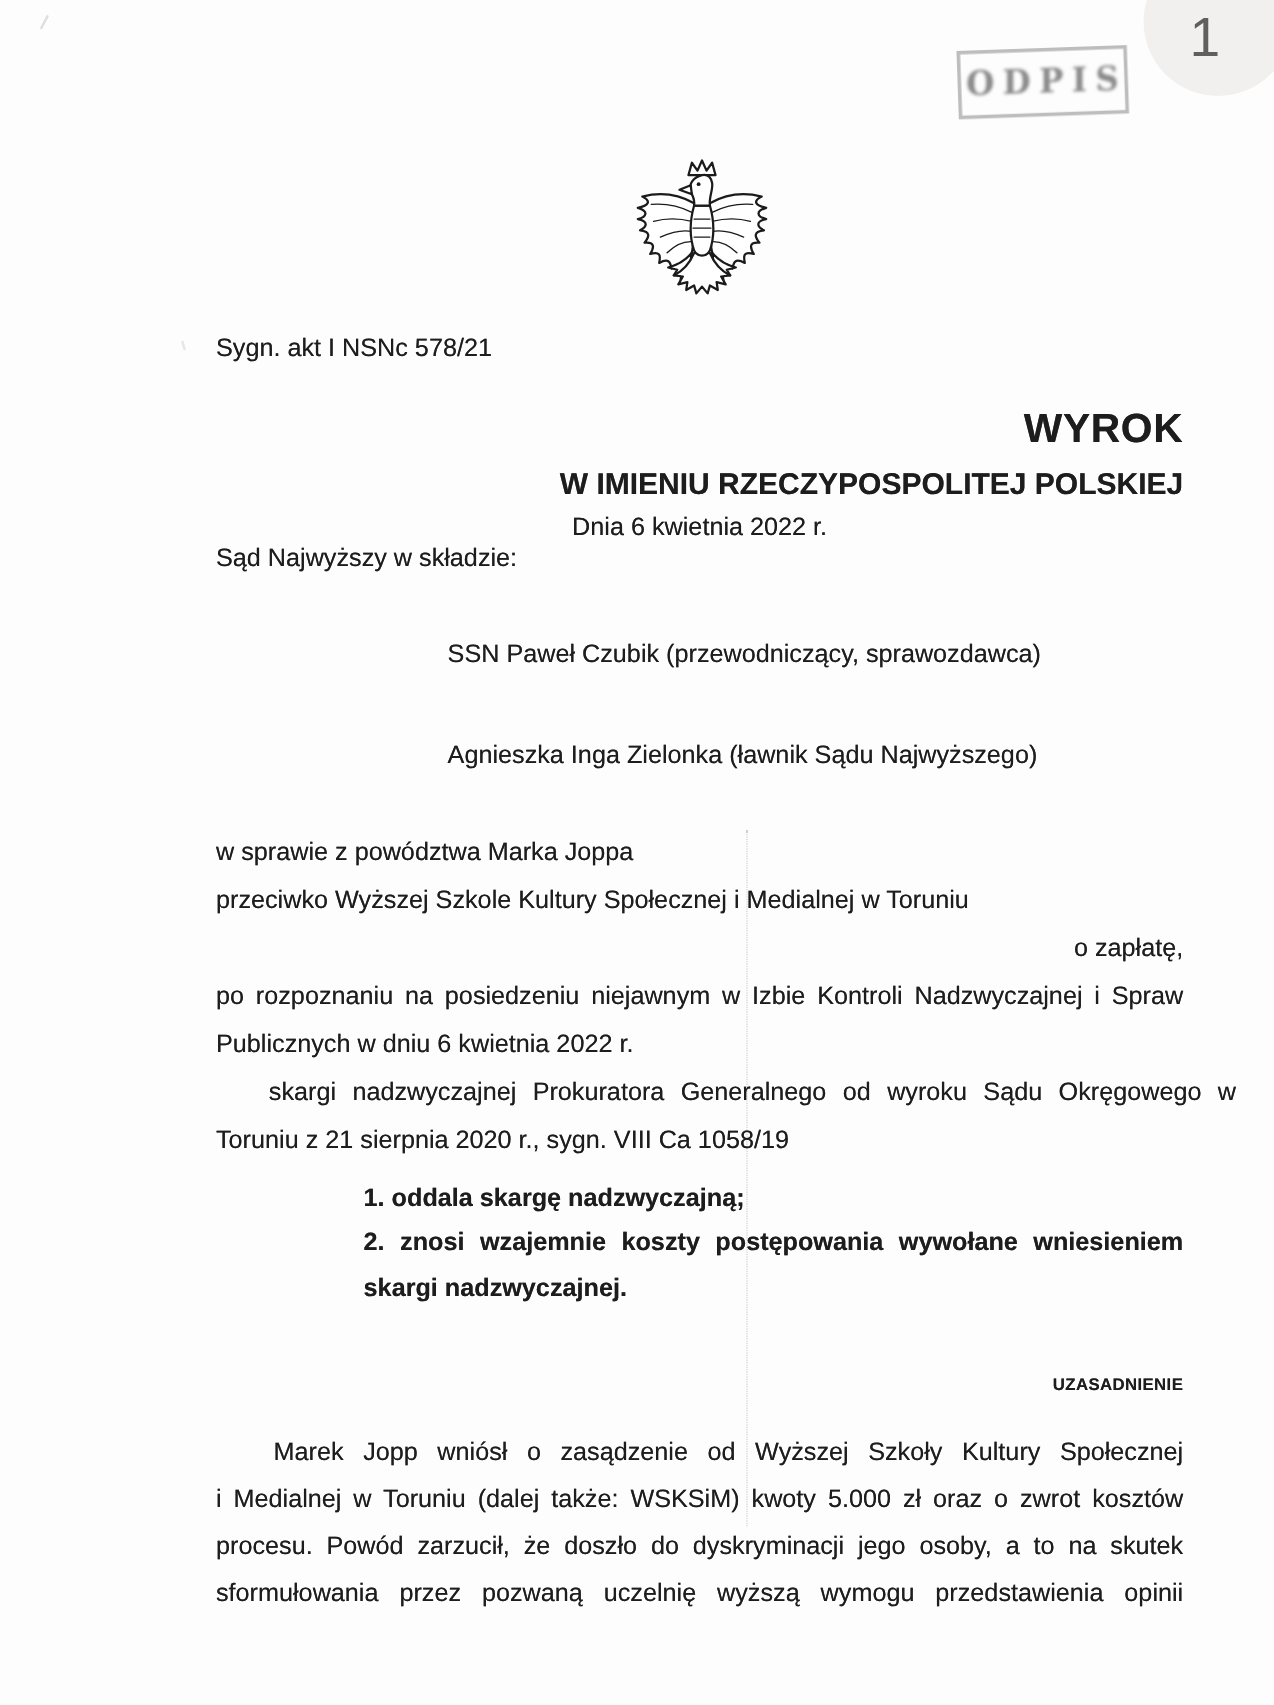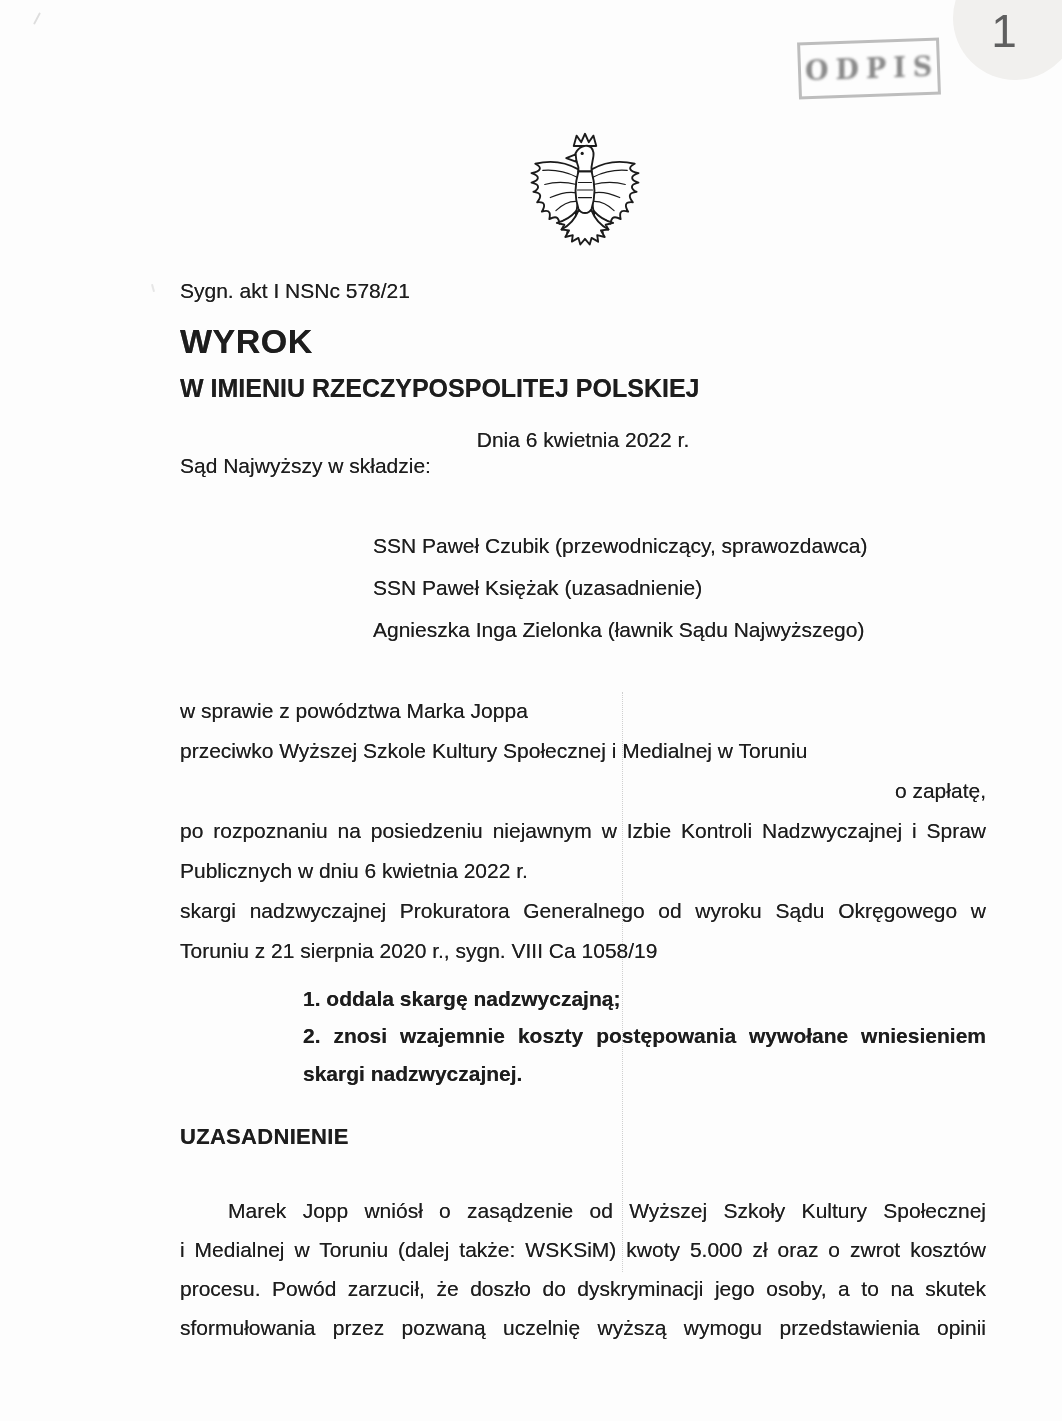--- a/index.html
+++ b/index.html
@@ -18,25 +18,25 @@
     white-space:nowrap;
     text-shadow:0 0 .5px rgba(0,0,0,.65);
   }
   .jl{ 
     white-space:normal;
     text-align:justify;
     -moz-text-align-last:justify;
     text-align-last:justify;
   }
   .bold{font-weight:bold;}
-  .center{text-align:left;}
+  .center{text-align:right;margin-top:16px;}
   .right{text-align:center;}
   .title{font-size:34px;letter-spacing:.5px;}
   .subtitle{font-size:25px;}
-  .uz{font-size:22px;letter-spacing:.3px;}
+  .uz{font-size:14px;letter-spacing:.3px;}
   .judge{left:357px;width:640px;margin-left:16px;}
   .rul{left:303px;width:683px;}
   .indent1{padding-left:48px;width:758px;}
   
   .badge{
     position:absolute;left:953px;top:-44px;
     width:124px;height:124px;border-radius:50%;
     background:#f1f0ee;
   }
   .badge-num{
@@ -127,29 +127,28 @@
     </g>
   </svg>
 
   <div class="ln" style="top:278px;">Sygn. akt I NSNc 578/21</div>
   <div class="ln bold center title" style="top:328px;">WYROK</div>
   <div class="ln bold center subtitle" style="top:375px;">W IMIENIU RZECZYPOSPOLITEJ POLSKIEJ</div>
   <div class="ln right" style="top:427px;">Dnia 6 kwietnia 2022 r.</div>
   <div class="ln" style="top:453px;">Sąd Najwyższy w składzie:</div>
 
   <div class="ln judge" style="top:533px;">SSN Paweł Czubik (przewodniczący, sprawozdawca)</div>
-  <div class="ln judge" style="top:575px;">SSN Paweł Księżak (uzasadnienie)</div>
   <div class="ln judge" style="top:617px;">Agnieszka Inga Zielonka (ławnik Sądu Najwyższego)</div>
 
   <div class="ln" style="top:698px;">w sprawie z powództwa Marka Joppa</div>
   <div class="ln" style="top:738px;">przeciwko Wyższej Szkole Kultury Społecznej i Medialnej w Toruniu</div>
   <div class="ln" style="top:778px;text-align:right;">o zapłatę,</div>
   <div class="ln jl" style="top:818px;">po rozpoznaniu na posiedzeniu niejawnym w Izbie Kontroli Nadzwyczajnej i Spraw</div>
   <div class="ln" style="top:858px;">Publicznych w dniu 6 kwietnia 2022 r.</div>
-  <div class="ln jl" style="top:898px;">skargi nadzwyczajnej Prokuratora Generalnego od wyroku Sądu Okręgowego w</div>
+  <div class="ln jl" style="top:898px;margin-left:44px;">skargi nadzwyczajnej Prokuratora Generalnego od wyroku Sądu Okręgowego w</div>
   <div class="ln" style="top:938px;">Toruniu z 21 sierpnia 2020 r., sygn. VIII Ca 1058/19</div>
 
   <div class="ln rul bold" style="top:986px;">1. oddala skargę nadzwyczajną;</div>
   <div class="ln rul bold jl" style="top:1023px;">2. znosi wzajemnie koszty postępowania wywołane wniesieniem</div>
   <div class="ln rul bold" style="top:1061px;">skargi nadzwyczajnej.</div>
 
   <div class="ln bold center uz" style="top:1124px;">UZASADNIENIE</div>
   <div class="ln jl indent1" style="top:1198px;">Marek Jopp wniósł o zasądzenie od Wyższej Szkoły Kultury Społecznej</div>
   <div class="ln jl" style="top:1237px;">i Medialnej w Toruniu (dalej także: WSKSiM) kwoty 5.000 zł oraz o zwrot kosztów</div>
   <div class="ln jl" style="top:1276px;">procesu. Powód zarzucił, że doszło do dyskryminacji jego osoby, a to na skutek</div>

